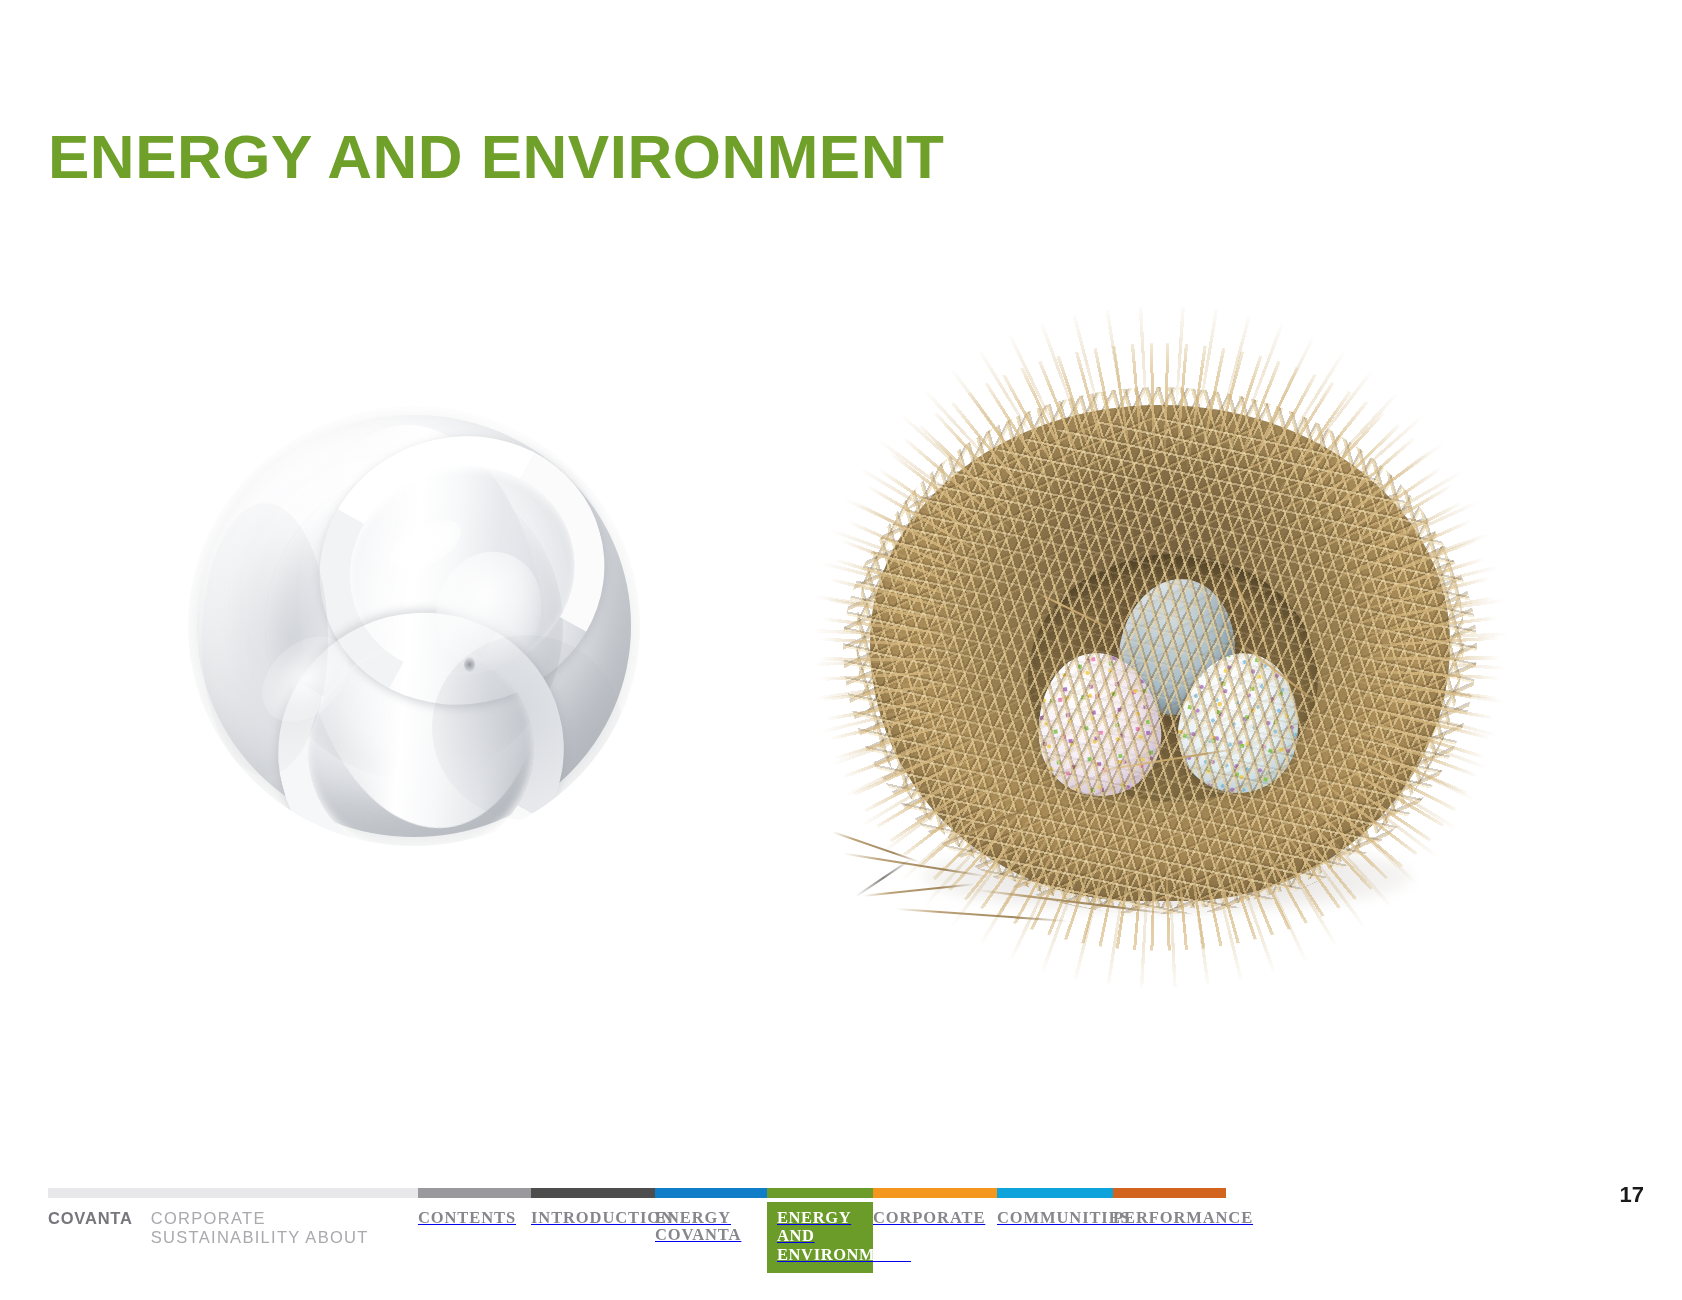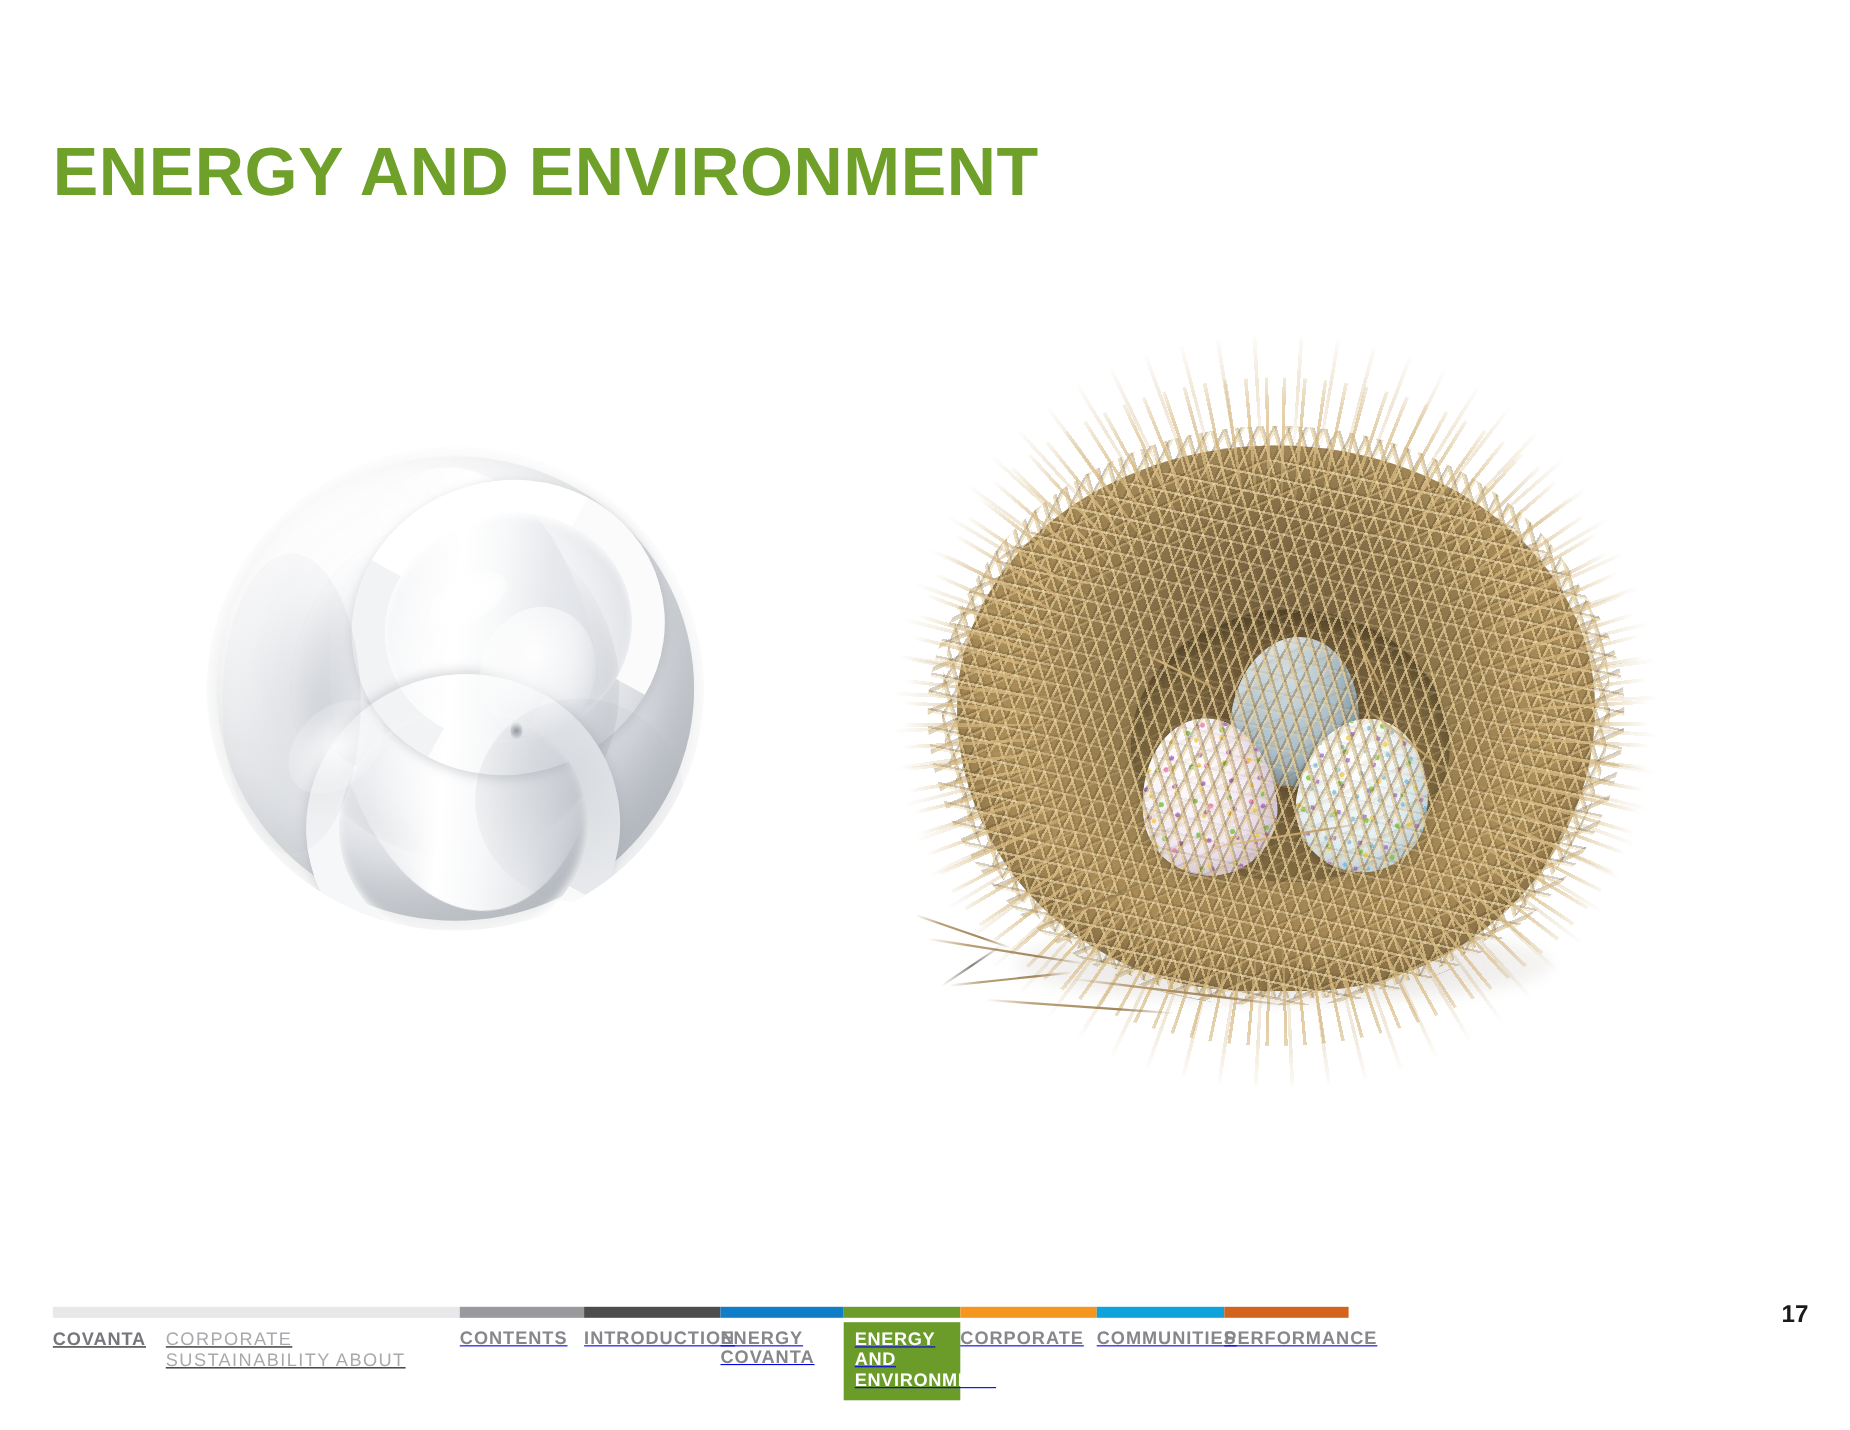--- a/index.html
+++ b/index.html
@@ -396,21 +396,21 @@
     padding-top: 10px;
     box-sizing: border-box;
   }
   .nav-bar {
     height: 10px;
     width: 100%;
     display: block;
   }
   .nav-label {
     display: block;
-    font-family: Liberation Sans, sans-serif;
+    font-family: Liberation Serif, serif;
     font-weight: bold;
     font-size: 16.5px;
     letter-spacing: 0.9px;
     color: #86868C;
     padding-top: 11px;
     white-space: pre-line;
     line-height: 1.05;
   }
   .nav-item.brand .nav-label-wrap {
     display: flex;
@@ -508,21 +508,21 @@
       <div class="loose-straw ls7"></div>
     </div>
   </figure>
 
 </div>
 
 <footer id="footer">
 
   <nav id="footer-nav">
 
-    <div class="nav-item brand" style="width:370px;text-decoration:underline;">
+    <div class="nav-item brand" style="width:370px;">
       <span class="nav-bar" style="background:#E8E8EA;"></span>
       <span class="nav-label-wrap">
         <span class="brand-name">COVANTA</span>
         <span class="brand-sub">CORPORATE SUSTAINABILITY ABOUT</span>
       </span>
     </div>
 
     <a class="nav-item" style="width:113px;" href="#">
       <span class="nav-bar" style="background:#9A9A9E;"></span>
       <span class="nav-label">CONTENTS</span>

